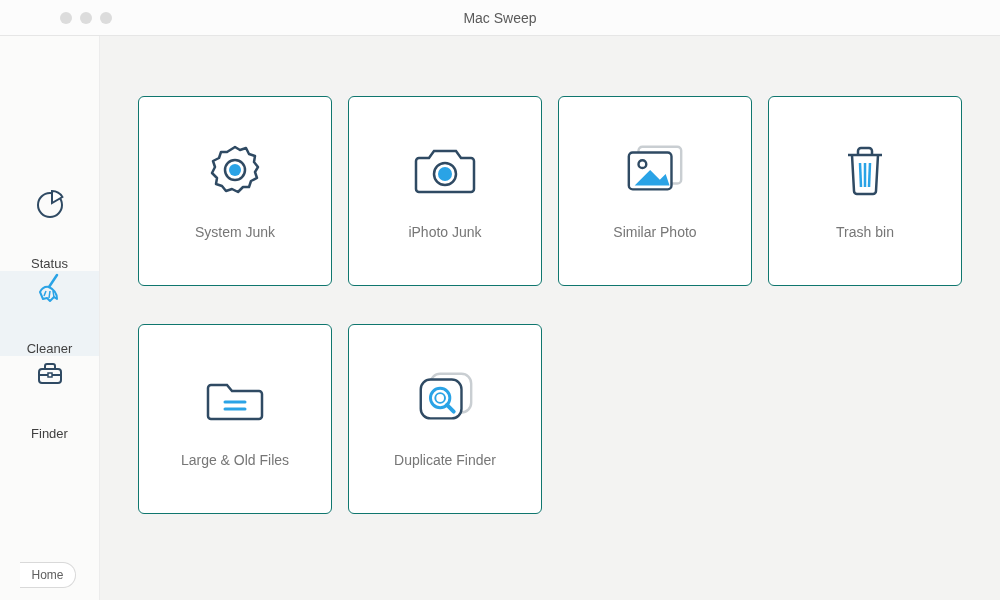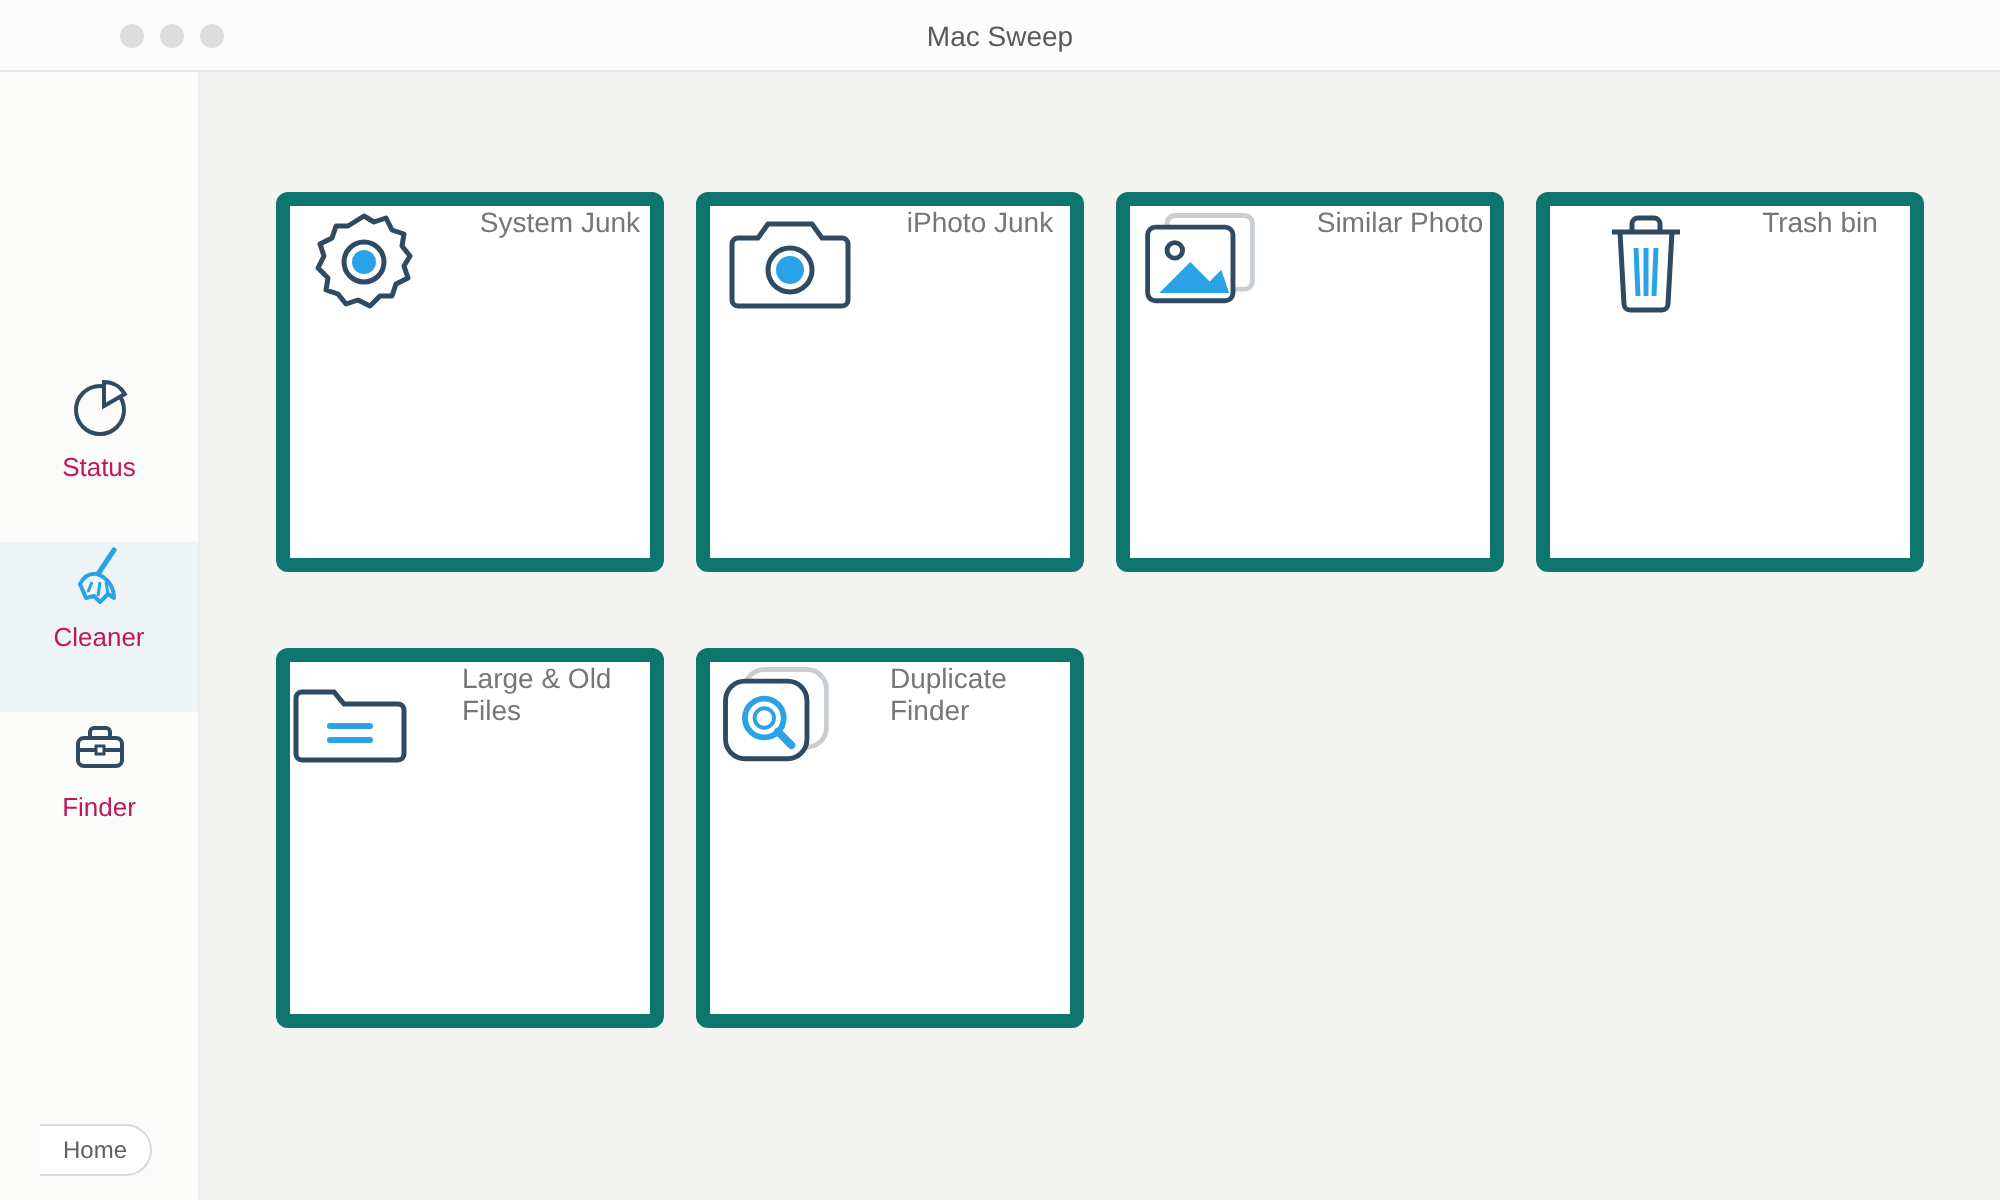--- a/index.html
+++ b/index.html
@@ -47,24 +47,24 @@
     align-items: center;
     padding-top: 150px;
     position: relative;
   }
   .side-item {
     width: 100%;
     height: 85px;
     display: flex;
     flex-direction: column;
     align-items: center;
-    justify-content: flex-start;
+    justify-content: space-between;
     gap: 6px;
     cursor: pointer;
-    color: #be185d;
+    color: #404040;
     font-size: 13px;
   }
   .side-item.active {
     background: #eef3f6;
   }
   .side-item svg { display: block; }
 
   .home-btn {
     position: absolute;
     left: 0;
@@ -93,25 +93,25 @@
   .tile-grid {
     display: grid;
     grid-template-columns: repeat(4, 194px);
     grid-template-rows: repeat(2, 190px);
     column-gap: 16px;
     row-gap: 38px;
     justify-content: center;
   }
   .tile {
     background: #ffffff;
-    border: 7px solid #0f766e;
+    border: 1px solid #0f766e;
     border-radius: 6px;
     display: flex;
-    flex-direction: row;
-    align-items: flex-start;
+    flex-direction: column;
+    align-items: center;
     justify-content: center;
     gap: 26px;
     cursor: pointer;
   }
   .tile-icon {
     width: 64px;
     height: 56px;
     display: flex;
     align-items: center;
     justify-content: center;

